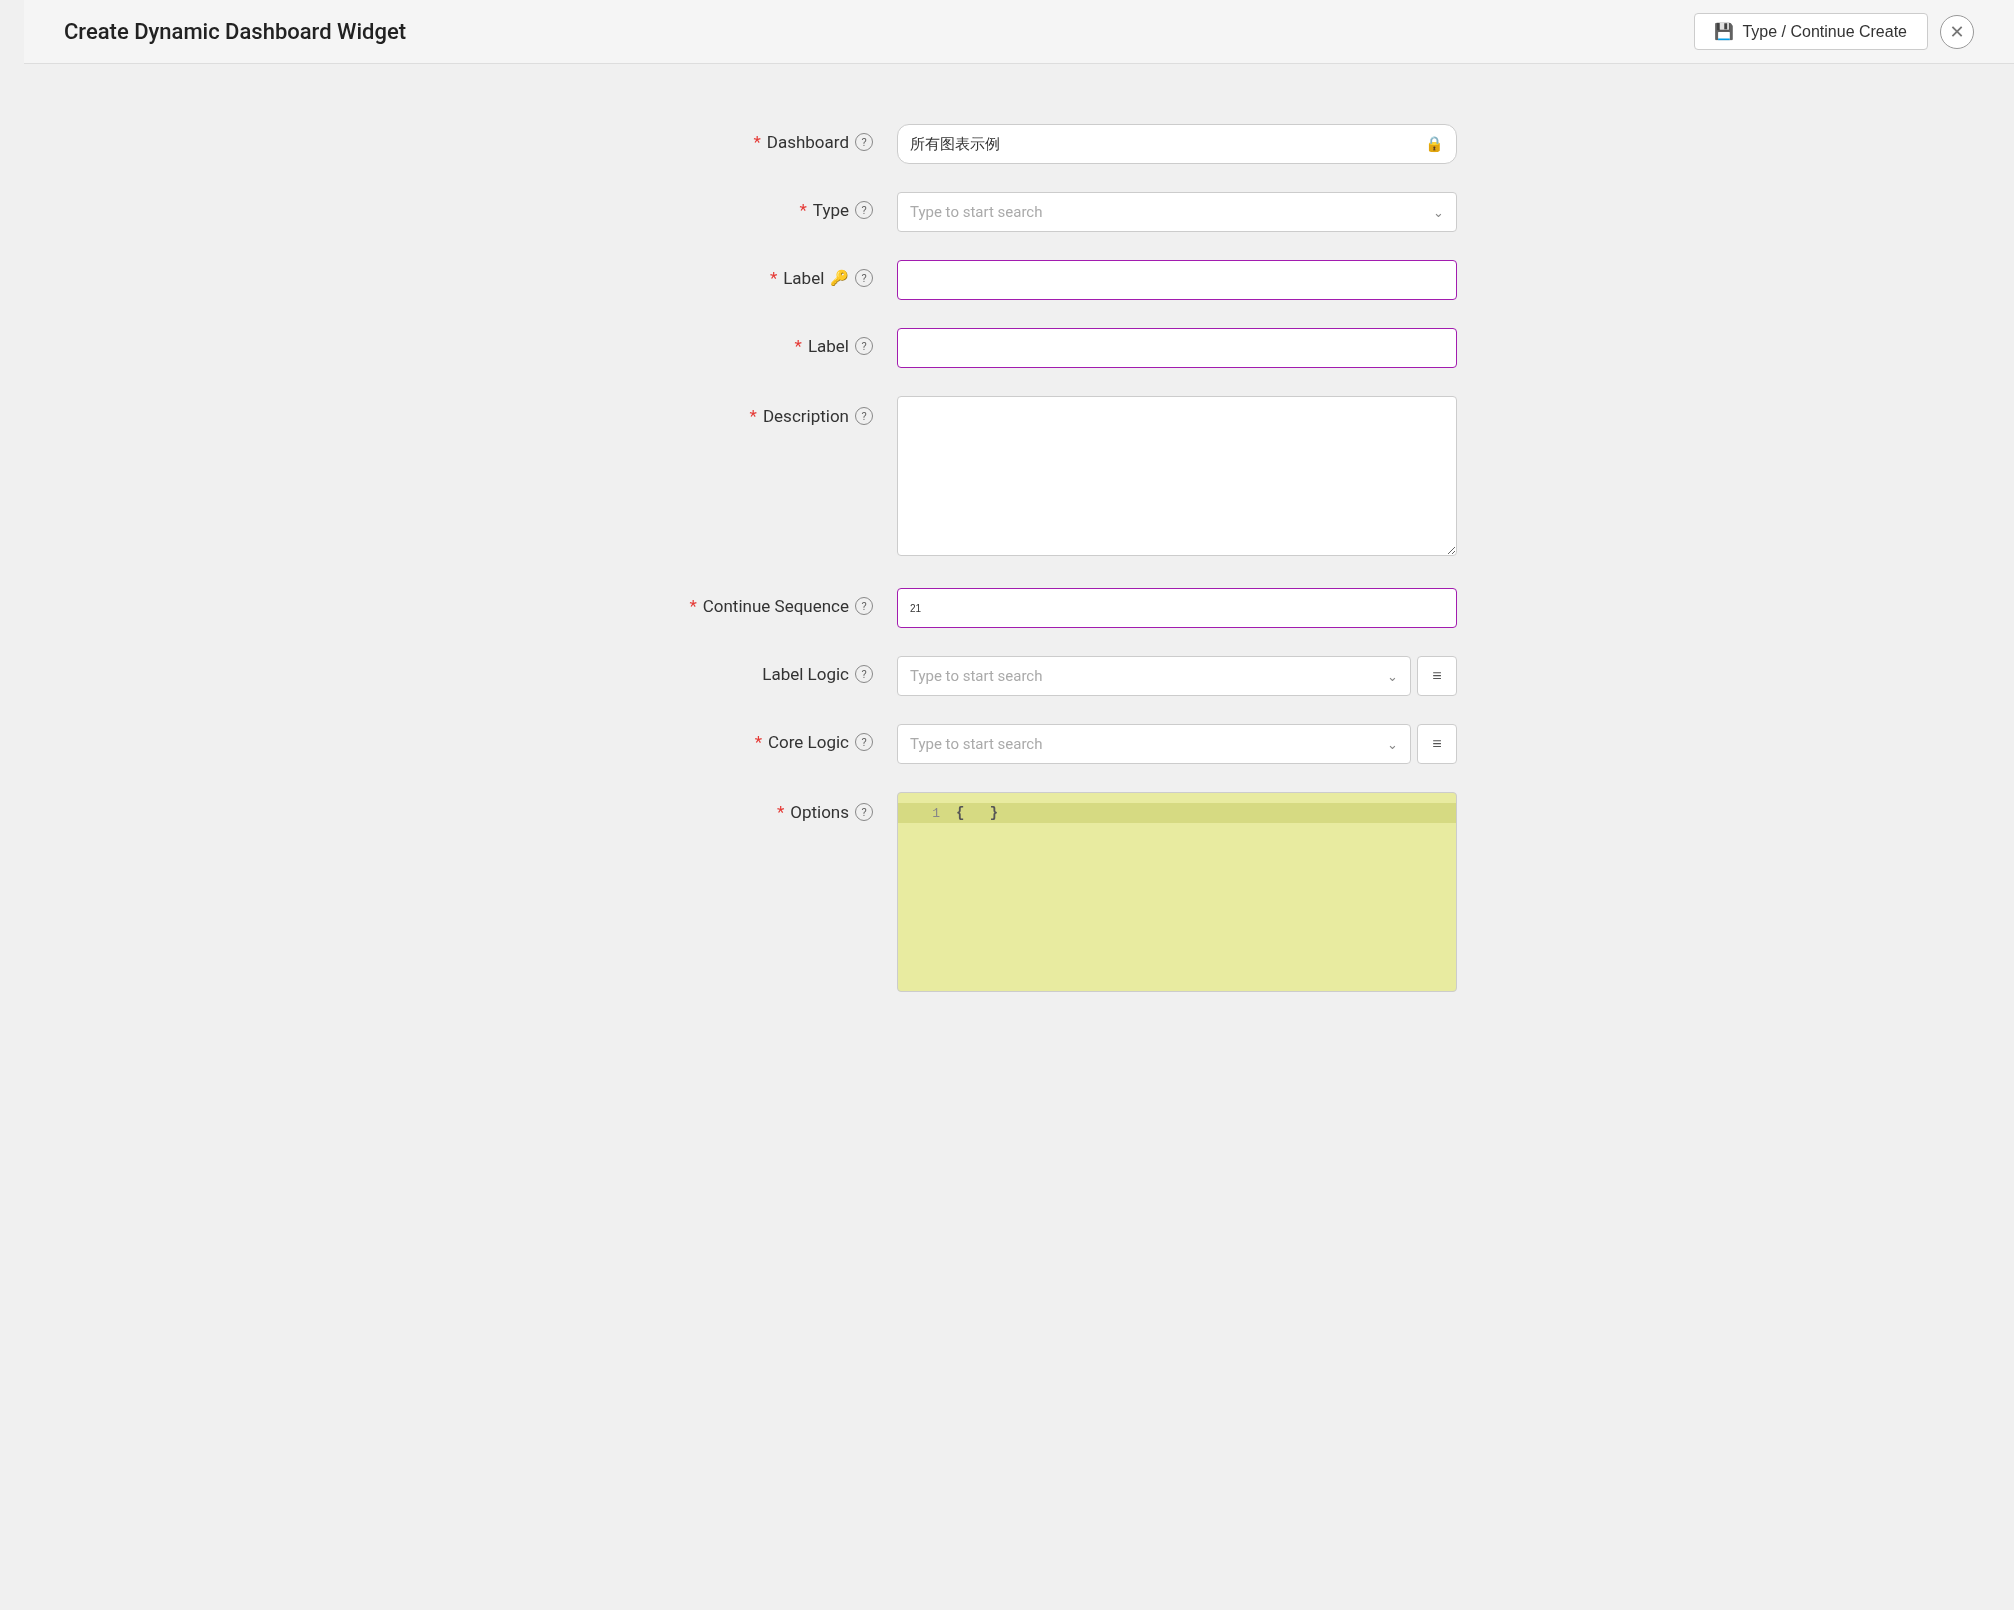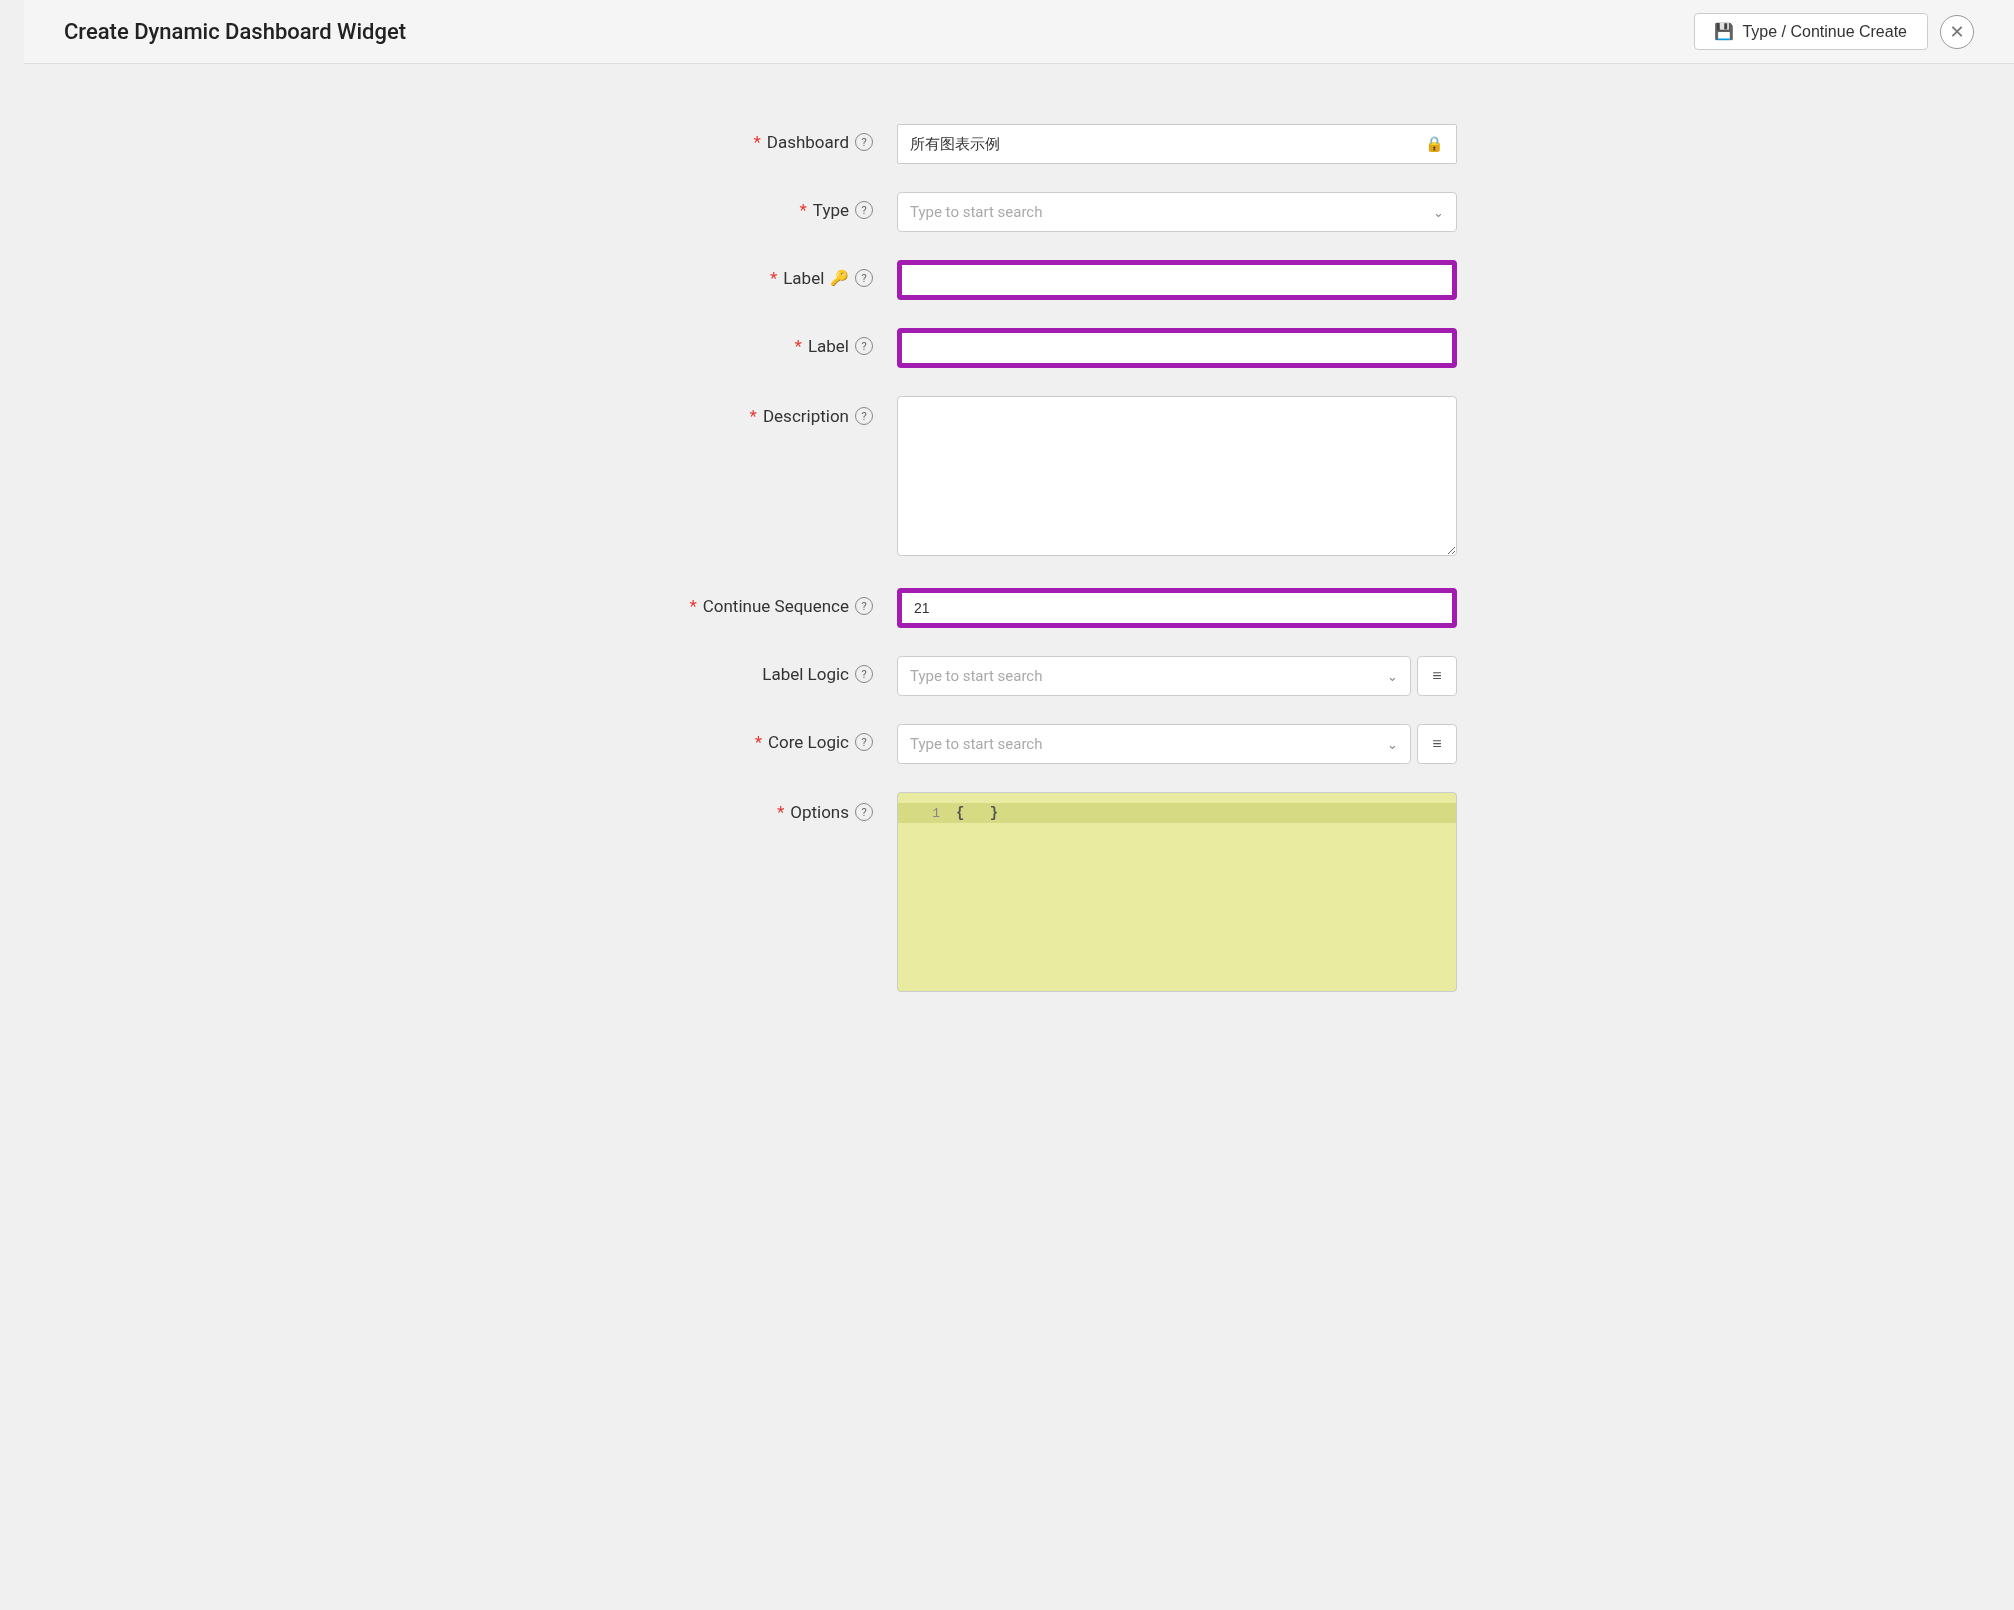--- a/index.html
+++ b/index.html
@@ -131,36 +131,36 @@
       color: #555;
     }
 
     .form-control {
       flex: 1;
     }
 
     .input-field {
       width: 100%;
       height: 40px;
-      border: 5px solid #a21caf;
+      border: 1px solid #a21caf;
       border-radius: 4px;
       padding: 8px 12px;
-      font-size: 14px;
+      font-size: 10px;
       color: #333;
       background: #fff;
       outline: none;
     }
 
     .dashboard-field {
       display: flex;
       align-items: center;
       width: 100%;
       height: 40px;
       border: 1px solid #ccc;
-      border-radius: 2px;
+      border-radius: 12px;
       background: #fff;
       padding: 0 12px;
       justify-content: space-between;
     }
 
     .dashboard-value {
       font-size: 15px;
       color: #333;
     }
 

